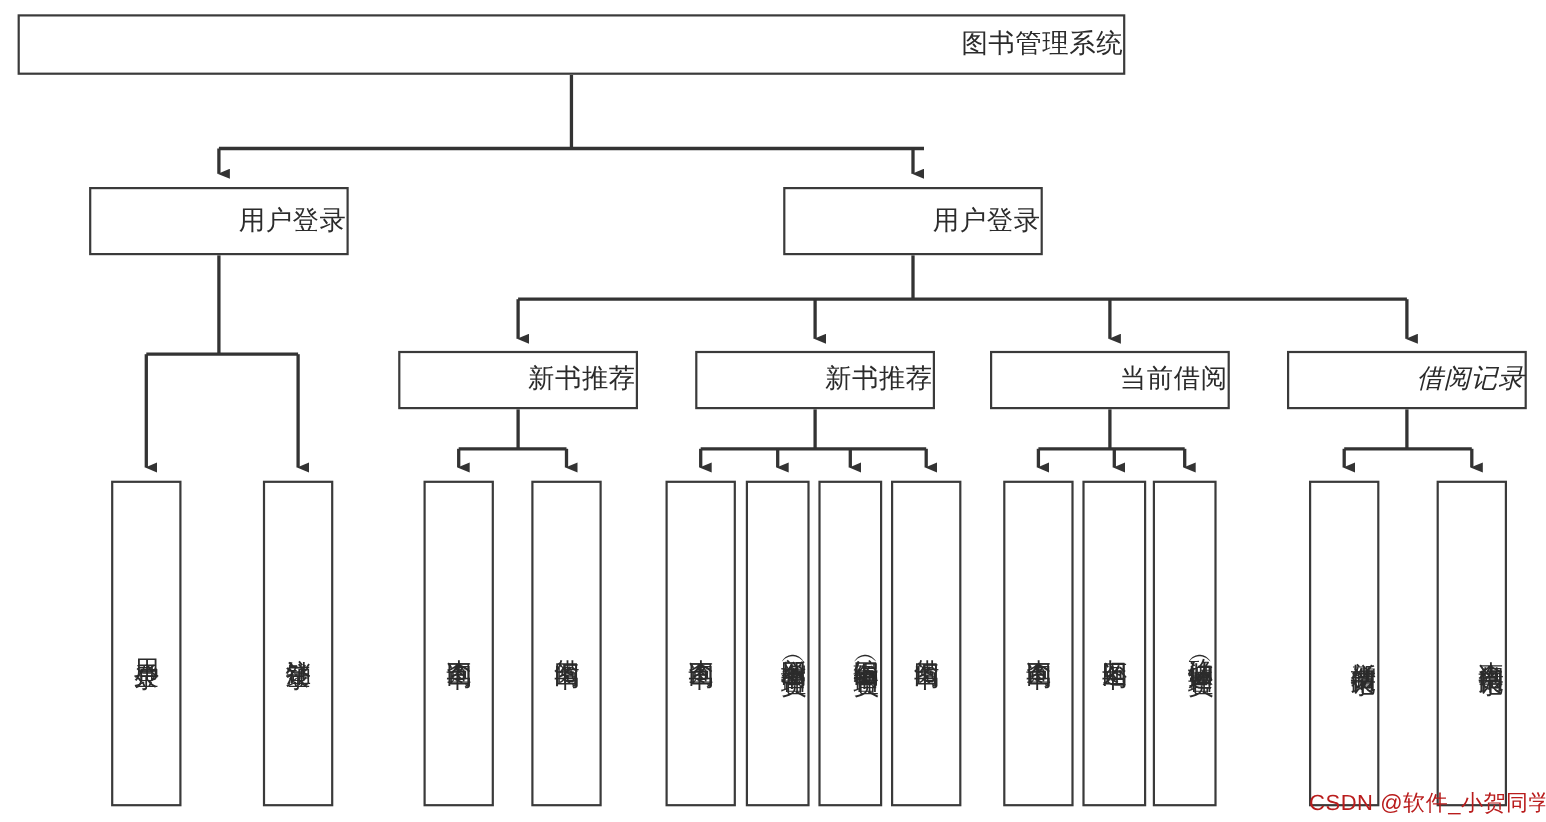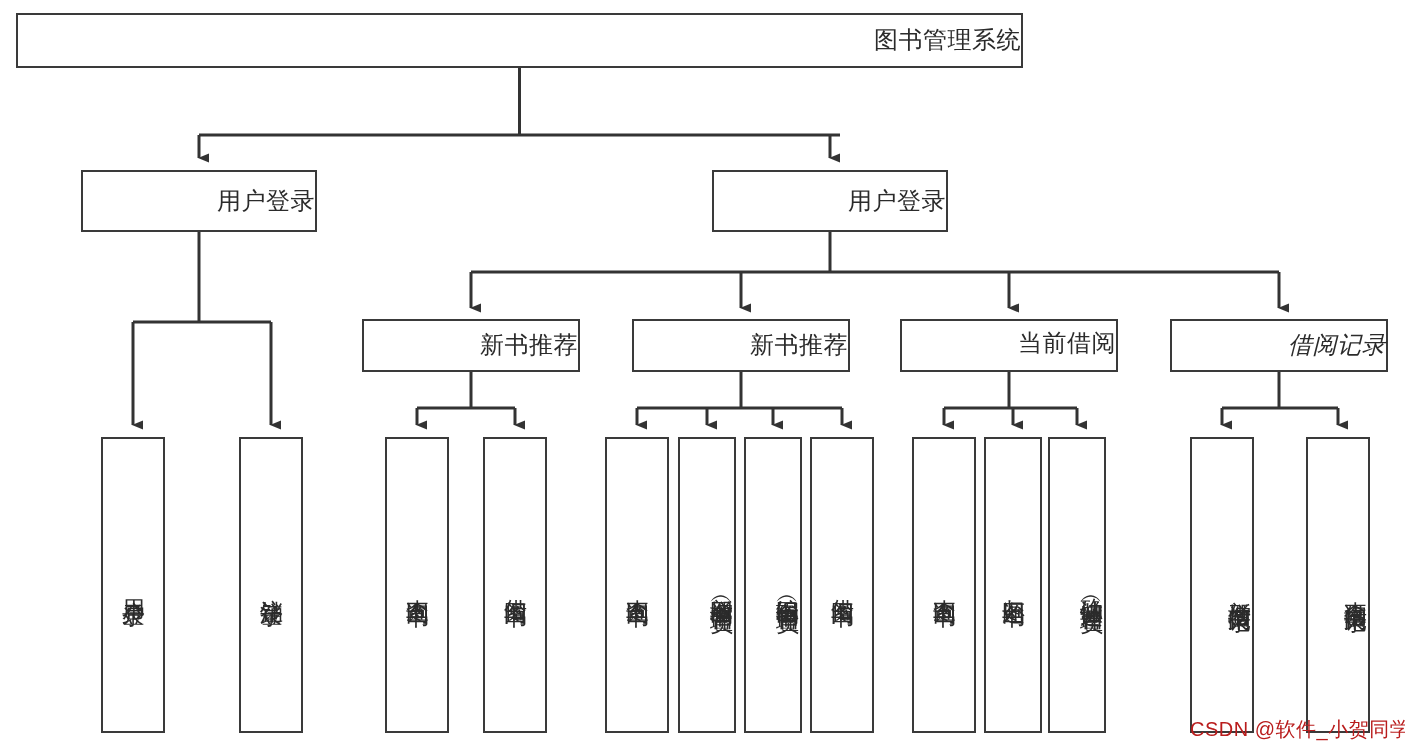--- a/index.html
+++ b/index.html
@@ -128,21 +128,21 @@
       </div>
       <div class="node level2-node horiz" style="left: 712px; top: 170px; width: 236px; height: 62px;">
         <span>用户登录</span>
       </div>
       <div class="node level3-node horiz" style="left: 362px; top: 319px; width: 218px; height: 53px;">
         <span>新书推荐</span>
       </div>
       <div class="node level3-node horiz" style="left: 632px; top: 319px; width: 218px; height: 53px;">
         <span>新书推荐</span>
       </div>
-      <div class="node level3-node horiz" style="left: 900px; top: 319px; width: 218px; height: 53px; font-family: Liberation Mono, monospace;">
+      <div class="node level3-node horiz" style="left: 900px; top: 319px; width: 218px; height: 53px;">
         <span>当前借阅</span>
       </div>
       <div class="node level3-node horiz" style="left: 1170px; top: 319px; width: 218px; height: 53px; font-style: italic;">
         <span>借阅记录</span>
       </div>
       <div class="node leaf-node vert center-v" style="left: 101px; top: 437px; width: 64px; height: 296px;">
         <span>用户登录</span>
       </div>
       <div class="node leaf-node vert center-v" style="left: 239px; top: 437px; width: 64px; height: 296px;">
         <span>注销登录</span>

